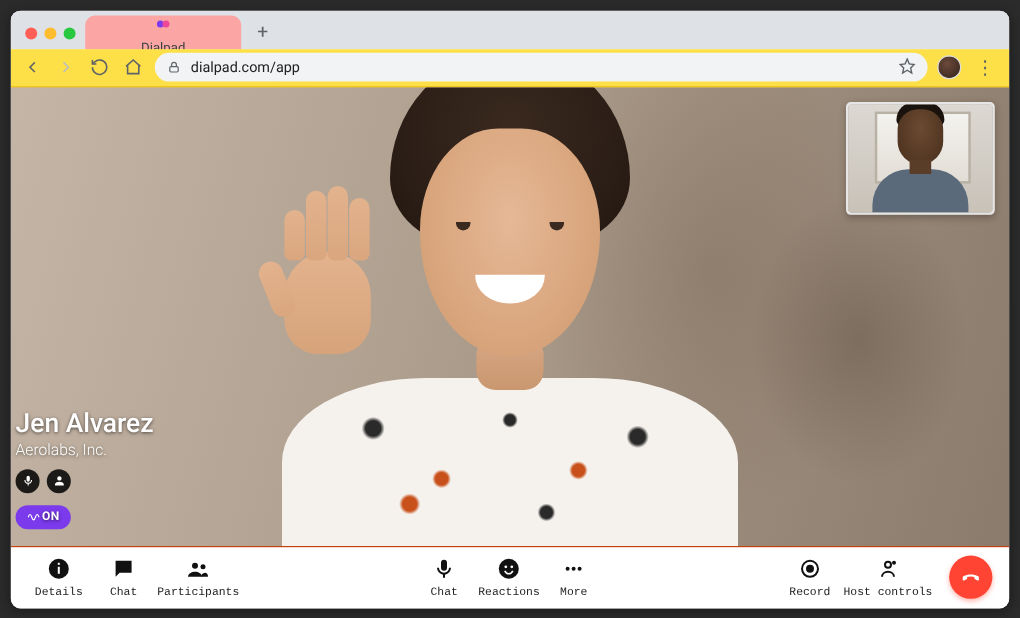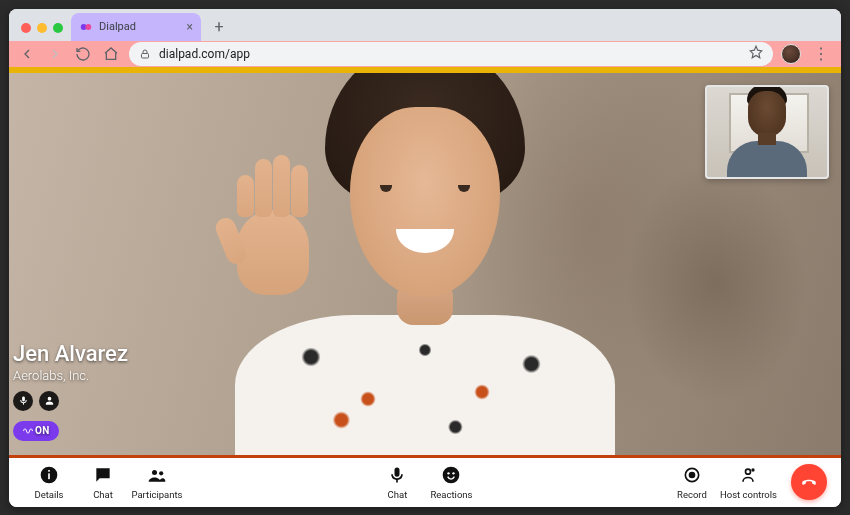--- a/index.html
+++ b/index.html
@@ -37,48 +37,49 @@
     align-items: center;
     padding: 0 8px 8px 4px;
   }
   .traffic-light {
     width: 10px; height: 10px; border-radius: 50%;
   }
   .tl-red { background: #ff5f57; }
   .tl-yellow { background: #febc2e; }
   .tl-green { background: #28c840; }
   .tab {
-    background: #c4b5fd;
+    background: #fca5a5;
     height: 28px;
     min-width: 130px;
     border-radius: 8px 8px 0 0;
     display: flex;
     align-items: center;
     padding: 0 8px;
     gap: 6px;
     font-size: 11px;
     color: #3c4043;
+    flex-direction: column;
   }
   .tab .favicon {
     width: 14px; height: 14px;
     display:flex; align-items:center; justify-content:center;
   }
   .tab .favicon svg { width:14px; height:14px; }
   .tab .close { margin-left: auto; color:#5f6368; font-size:12px; cursor:pointer; }
   .new-tab {
     width: 24px; height: 24px;
     display:flex; align-items:center; justify-content:center;
     color:#5f6368; font-size:16px; margin: 0 0 2px 6px;
     cursor:pointer;
   }
   
   .toolbar {
     height: 32px;
-    background: #fca5a5;
-    border-bottom: 6px solid #eab308;
+    background: #fde047;
+    border-bottom: 1px solid #eab308;
     display: flex;
     align-items: center;
     padding: 0 8px;
     gap: 8px;
   }
   .nav-icon {
     width: 20px; height: 20px;
     display:flex; align-items:center; justify-content:center;
     color:#5f6368; cursor:pointer;
   }
@@ -272,21 +273,22 @@
   }
   .ai-pill svg { width:12px; height:12px; stroke:#fff; fill:none; stroke-width:2; }
   
   .control-bar {
     height: 52px;
     background:#fff;
     display:flex;
     align-items:center;
     padding: 0 14px;
     gap: 4px;
-    border-top: 3px solid #c2410c;
+    border-top: 1px solid #c2410c;
+    font-family: Liberation Mono, monospace;
   }
   .ctrl-group { display:flex; gap: 2px; }
   .ctrl {
     display:flex; flex-direction:column; align-items:center; justify-content:center;
     min-width: 52px;
     cursor:pointer;
     color:#222;
   }
   .ctrl.accent { color:#7c3aed; }
   .ctrl .ic {
@@ -476,20 +478,30 @@
           <div class="ic">
             <svg viewBox="0 0 24 24" fill="#111">
               <circle cx="12" cy="12" r="10"></circle>
               <circle cx="9" cy="10" r="1.4" fill="#fff"></circle>
               <circle cx="15" cy="10" r="1.4" fill="#fff"></circle>
               <path d="M8 14c1 2 3 3 4 3s3-1 4-3" stroke="#fff" stroke-width="1.6" fill="none"></path>
             </svg>
           </div>
           <div class="lbl">Reactions</div>
         </div>
+        <div class="ctrl">
+          <div class="ic">
+            <svg viewBox="0 0 24 24" fill="#111">
+              <circle cx="6" cy="12" r="2"></circle>
+              <circle cx="12" cy="12" r="2"></circle>
+              <circle cx="18" cy="12" r="2"></circle>
+            </svg>
+          </div>
+          <div class="lbl">More</div>
+        </div>
       </div>
     <div class="spacer"></div>
     <div class="ctrl-group" id="ctrl-right">
         <div class="ctrl">
           <div class="ic">
             <svg viewBox="0 0 24 24" fill="none" stroke="#111" stroke-width="2">
               <circle cx="12" cy="12" r="8"></circle>
               <circle cx="12" cy="12" r="3" fill="#111"></circle>
             </svg>
           </div>

